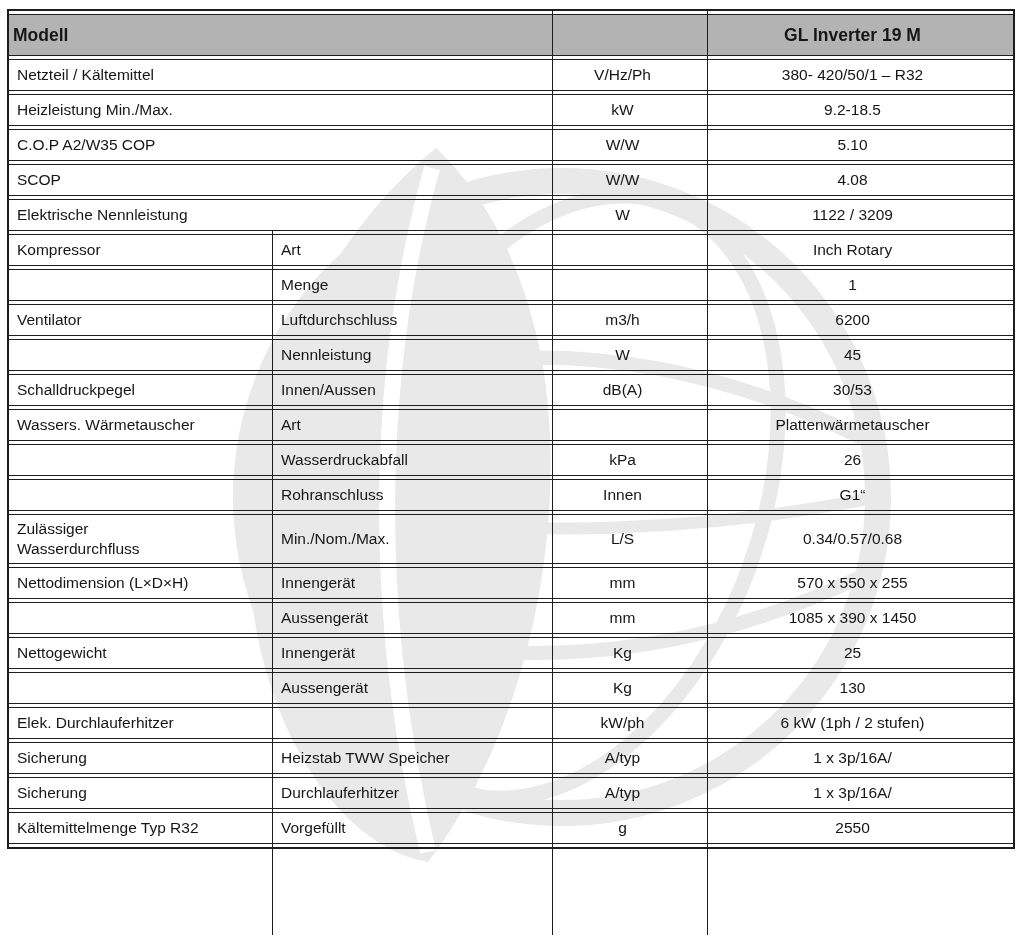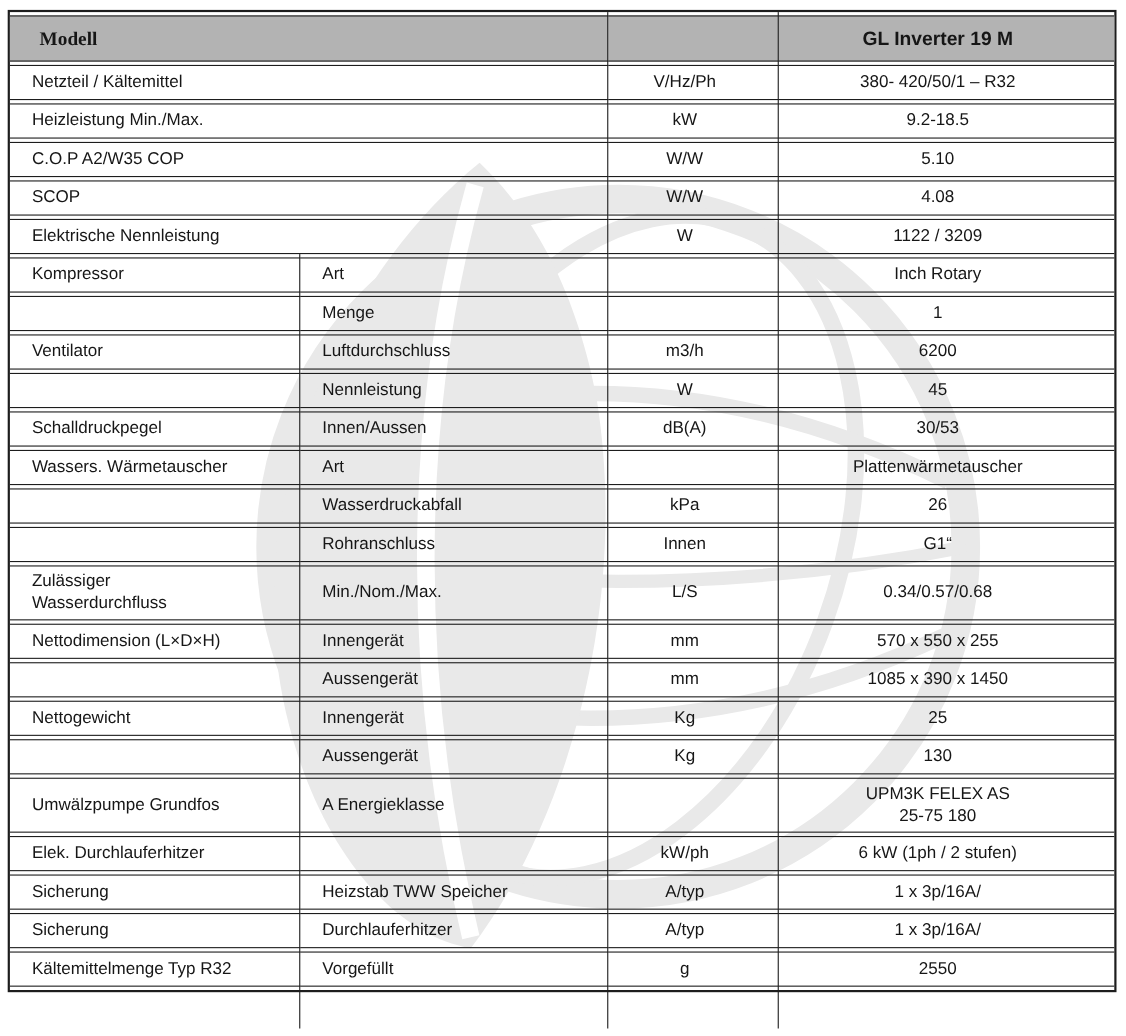--- a/index.html
+++ b/index.html
@@ -45,23 +45,23 @@
     background: transparent;
   }
   tbody td { height: 32px; }
   tr.tall td { height: 50px; }
   thead th {
     height: 42px;
     background: #b3b3b3;
     font-weight: bold;
     font-size: 17.5px;
   }
-  .c-label, .c-sub { text-align: left; padding-left: 20px; padding-right: 6px; }
+  .c-label, .c-sub { text-align: left; padding-left: 8px; padding-right: 6px; }
   .c-unit, .c-val { text-align: center; padding-left: 4px; padding-right: 20px; }
-  th.c-label { padding-left: 27px; font-family: Liberation Serif, serif; }
+  th.c-label { padding-left: 4px; }
   
   .vline {
     position: absolute;
     width: 1px;
     background: #1d1d1d;
     z-index: 3;
   }
   .vline-a { left: 265px; top: 222px; height: 704px; }
   .vline-b { left: 545px; top: 2px;   height: 924px; }
   .vline-c { left: 700px; top: 2px;   height: 924px; }
@@ -196,27 +196,20 @@
           <td class="c-sub">Innengerät</td>
           <td class="c-unit">Kg</td>
           <td class="c-val">25</td>
         </tr>
         <tr>
           <td class="c-label"></td>
           <td class="c-sub">Aussengerät</td>
           <td class="c-unit">Kg</td>
           <td class="c-val">130</td>
         </tr>
-        <tr class="tall">
-          <td class="c-label">Umwälzpumpe Grundfos</td>
-          <td class="c-sub">A Energieklasse</td>
-          <td class="c-unit"></td>
-          <td class="c-val">UPM3K FELEX AS
-25-75 180</td>
-        </tr>
         <tr>
           <td class="c-label">Elek. Durchlauferhitzer</td>
           <td class="c-sub"></td>
           <td class="c-unit">kW/ph</td>
           <td class="c-val">6 kW (1ph / 2 stufen)</td>
         </tr>
         <tr>
           <td class="c-label">Sicherung</td>
           <td class="c-sub">Heizstab TWW Speicher</td>
           <td class="c-unit">A/typ</td>

